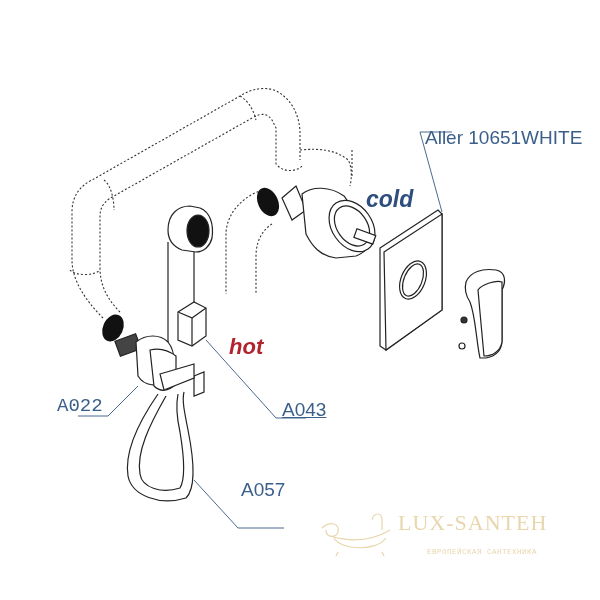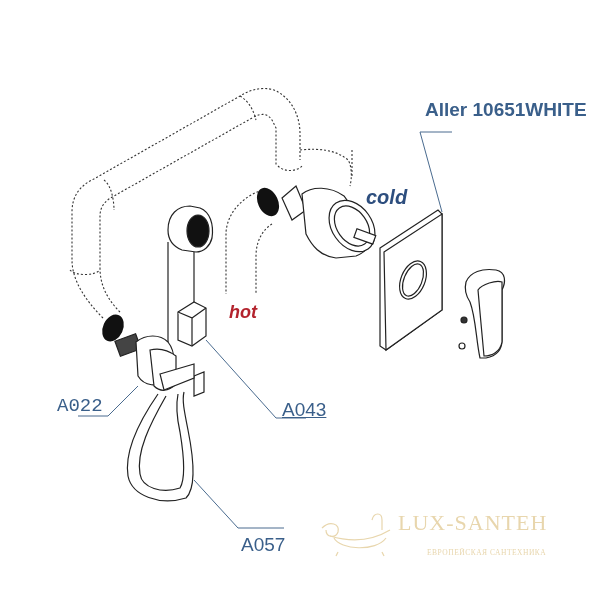--- a/index.html
+++ b/index.html
@@ -1,22 +1,22 @@
 <!DOCTYPE html>
 <html><head>
 <meta charset="utf-8">
 <style>
   html, body { margin: 0; padding: 0; background: #ffffff; }
   body { width: 600px; height: 600px; position: relative; overflow: hidden; font-family: "Liberation Sans", sans-serif; }
   #diagram { position: absolute; left: 0; top: 0; width: 600px; height: 600px; }
   .label { position: absolute; font-family: "Liberation Sans", sans-serif; color: #3a5f8a; font-size: 19px; line-height: 1; white-space: nowrap; }
-  .hot { position: absolute; color: #b3232d; font-weight: bold; font-style: italic; font-size: 18px; font-family: "Liberation Sans", sans-serif; }
-  .cold { position: absolute; color: #2d4e7e; font-weight: bold; font-style: italic; font-size: 20px; font-family: "Liberation Sans", sans-serif; }
+  .hot { position: absolute; color: #b3232d; font-weight: bold; font-style: italic; font-size: 22px; font-family: "Liberation Sans", sans-serif; margin-top: 32px; }
+  .cold { position: absolute; color: #2d4e7e; font-weight: bold; font-style: italic; font-size: 23px; font-family: "Liberation Sans", sans-serif; }
   .wm-title { position: absolute; left: 398px; top: 510px; font-family: "Liberation Serif", serif; font-size: 22px; color: #e8d6ad; letter-spacing: 1px; }
-  .wm-sub { position: absolute; left: 427px; top: 548px; font-family: Liberation Serif, serif; font-size: 7.5px; color: #e8d6ad; letter-spacing: 0.5px; }
+  .wm-sub { position: absolute; left: 427px; top: 548px; font-family: Liberation Mono, monospace; font-size: 7.5px; color: #e8d6ad; letter-spacing: 0.5px; }
 </style>
 </head>
 <body>
 
 <svg id="diagram" viewBox="0 0 600 600" xmlns="http://www.w3.org/2000/svg">
   <g fill="none" stroke="#333" stroke-width="1.1" stroke-dasharray="2 2">
 
     <g>
       <path d="M103 318 C 85 300, 72 280, 72 260 L 72 212 C 72 196, 80 186, 92 180 L 240 96 C 252 88, 268 86, 278 92 C 292 100, 300 116, 300 134 L 300 160"></path>
       <path d="M120 312 C 108 300, 100 286, 100 268 L 100 216 C 100 206, 106 200, 114 196 L 252 118 C 262 112, 268 114, 272 120 L 276 128 L 276 166"></path>
@@ -103,21 +103,21 @@
   <g fill="none" stroke="#e8d6ad" stroke-width="1.2">
     <path d="M322 528 C 330 520, 340 524, 338 532 C 336 538, 326 538, 326 530"></path>
     <path d="M330 536 C 350 542, 370 542, 390 530"></path>
     <path d="M334 538 C 340 550, 376 552, 386 538"></path>
     <path d="M372 520 C 374 512, 382 512, 382 520 L 382 530"></path>
     <line x1="338" y1="552" x2="336" y2="556"></line>
     <line x1="382" y1="552" x2="384" y2="556"></line>
   </g>
 </svg>
 
-<div class="label" style="left:425px; top:100px;font-weight:bold;">Aller 10651WHITE</div>
+<div class="label" style="left:425px; top:128px;">Aller 10651WHITE</div>
 <div class="cold" style="left:366px; top:186px;">cold</div>
 <div class="hot" style="left:229px; top:302px;">hot</div>
 <div class="label" style="left:57px; top:397px;font-family:Liberation Mono, monospace;">A022</div>
 <div class="label" style="left:282px; top:400px;text-decoration:underline;">A043</div>
-<div class="label" style="left:241px; top:535px;">A057</div>
+<div class="label" style="left:241px; top:480px;">A057</div>
 
 <div class="wm-title">LUX-SANTEH</div>
 <div class="wm-sub">ЕВРОПЕЙСКАЯ САНТЕХНИКА</div>
 
 </body></html>

